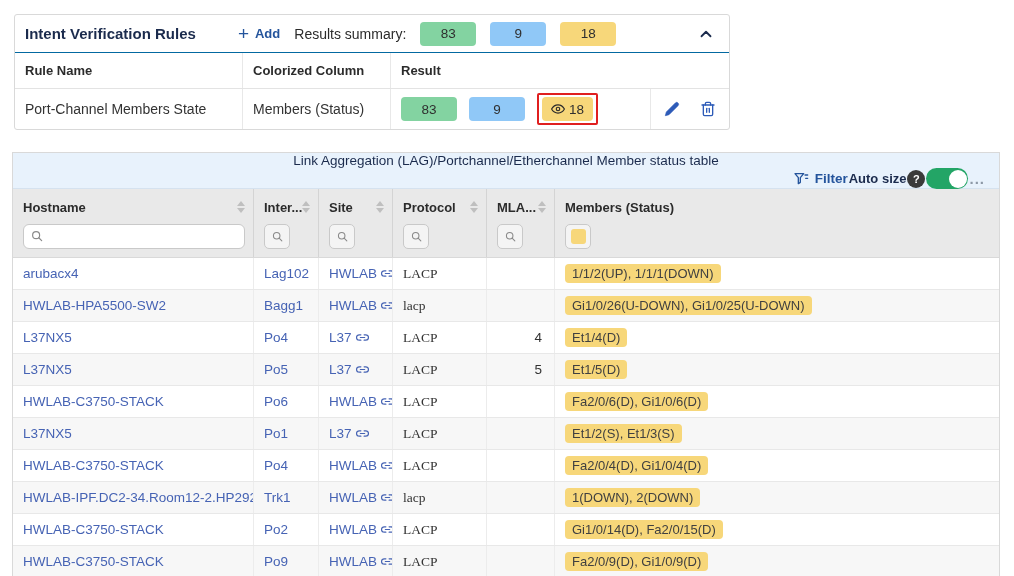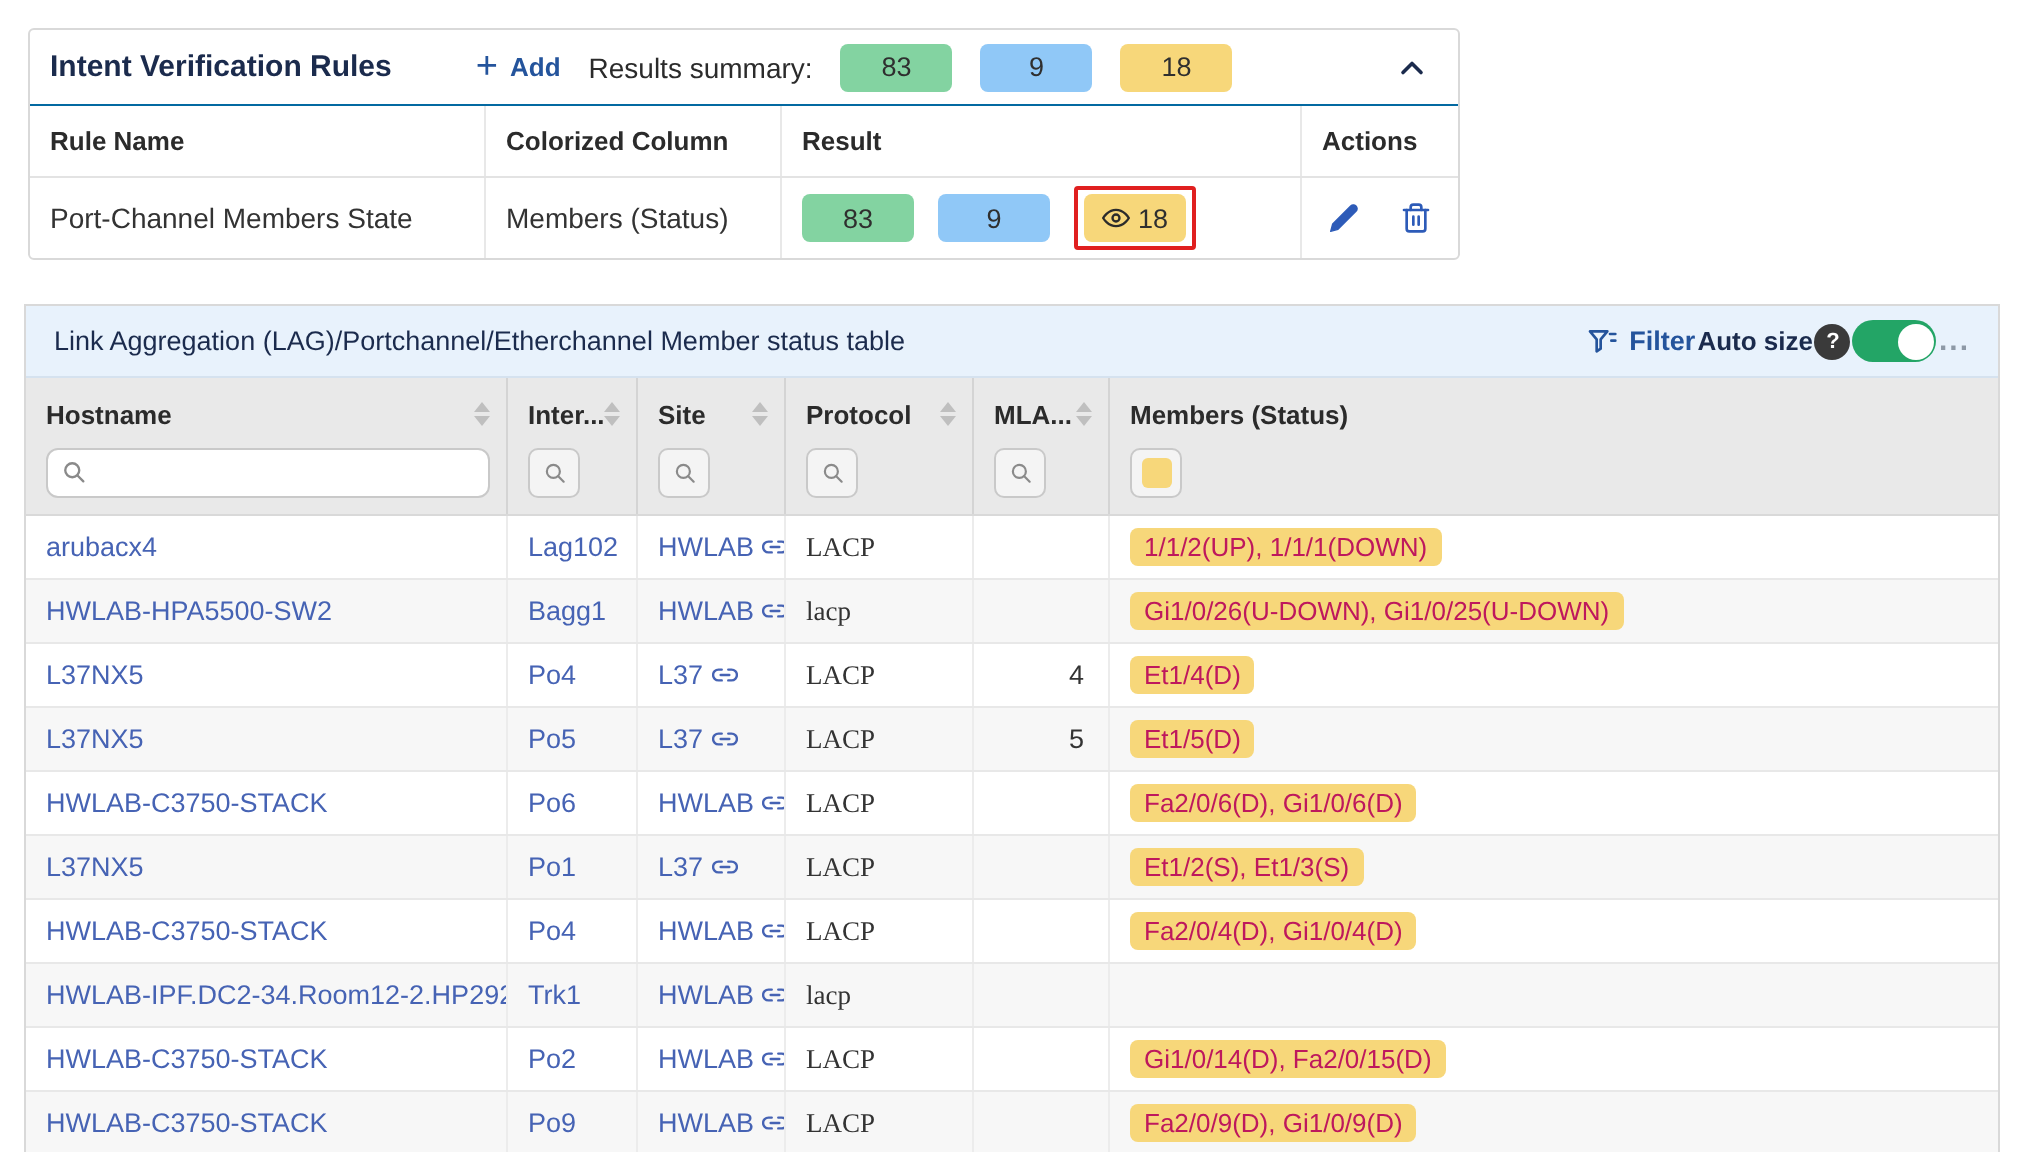--- a/index.html
+++ b/index.html
@@ -35,21 +35,21 @@
   .result-cell { gap:12px; }
   .redbox { display:inline-flex; border:2px solid #e01f1f; padding:2px 3px; border-radius:2px; }
   .badge.eye { gap:4px; min-width:0; padding:0 9px; }
   .act-cell { justify-content:center; gap:20px; }
   .icon-btn { background:none; border:none; cursor:pointer; display:flex; padding:0; }
 
   
   .card2 { position:absolute; left:12px; top:152px; width:988px; background:#fff;
     border:1px solid #d9d9d9; border-bottom:none; }
   .t-head { display:flex; align-items:center; height:36px; background:#e8f2fc;
-    padding:0 14px; border-bottom:1px solid #d5e2ef; }
+    padding:0 14px; border-bottom:1px solid #d5e2ef;flex-direction:column; }
   .t-title { font-size:13.5px; color:#1b2b4d; }
   .t-controls { margin-left:auto; display:flex; align-items:center; gap:1px; }
   .filter-btn { display:flex; align-items:center; gap:6px; background:none; border:none;
     cursor:pointer; color:#24549c; font-size:13.5px; font-weight:bold; font-family:inherit; }
   .autosize-label { font-size:13px; font-weight:bold; color:#1b2b4d; }
   .help-circle { width:18px; height:18px; border-radius:50%; background:#3a3a3a; color:#fff;
     font-size:11px; font-weight:bold; display:flex; align-items:center; justify-content:center;
     border:none; cursor:pointer; }
   .toggle { width:42px; height:21px; border-radius:11px; background:#23a566; border:none;
     position:relative; cursor:pointer; }
@@ -82,21 +82,21 @@
 
   .trow { display:flex; height:32px; border-bottom:1px solid #e8e8e8; background:#fff; }
   .trow.alt { background:#f7f7f7; }
   .td { display:flex; align-items:center; padding:0 8px 0 10px; font-size:13.5px;
     border-right:1px solid #ececec; overflow:hidden; white-space:nowrap; }
   .td.c1 { width:241px; } .td.c2 { width:65px; } .td.c3 { width:74px; }
   .td.c4 { width:94px;font-family:Liberation Serif, serif; } .td.c5 { width:68px; justify-content:flex-end; padding-right:12px; }
   .td.c6 { flex:1; border-right:none; }
   .lnk { color:#4663b4; text-decoration:none; cursor:pointer; display:inline-flex;
     align-items:center; gap:4px; }
-  .pill { background:#f7d77a; border-radius:4px; padding:2px 7px; color:#be185d; font-size:13px; }
+  .pill { background:#f7d77a; border-radius:4px; padding:2px 7px; color:#404040; font-size:13px; }
 </style>
 </head>
 <body>
 
 <div class="card1">
   <div class="c1-head">
     <span class="c1-title">Intent Verification Rules</span>
     <button class="add-btn">
       <span class="add-plus">+</span>
       <span class="add-label">Add</span>
@@ -108,21 +108,20 @@
     <button class="chev-btn">
       <svg width="18" height="18" viewBox="0 0 24 24" fill="none" stroke="#1b2b4d" stroke-width="2.4" stroke-linecap="round" stroke-linejoin="round">
           <polyline points="6 15 12 9 18 15"></polyline>
         </svg>
     </button>
   </div>
   <div class="c1-grid-row c1-cols">
     <div class="c1-cell w1">Rule Name</div>
     <div class="c1-cell w2">Colorized Column</div>
     <div class="c1-cell w3">Result</div>
-    <div class="c1-cell w4">Actions</div>
   </div>
   <div class="c1-grid-row c1-data">
     <div class="c1-cell w1">Port-Channel Members State</div>
     <div class="c1-cell w2">Members (Status)</div>
     <div class="c1-cell w3 result-cell">
       <span class="badge g">83</span>
       <span class="badge b">9</span>
       <span class="redbox">
         <span class="badge y eye">
           <svg width="14" height="14" viewBox="0 0 24 24" fill="none" stroke="#2b2b2b" stroke-width="2" stroke-linecap="round" stroke-linejoin="round">
@@ -447,20 +446,23 @@
             <span>HWLAB</span>
             <svg width="13" height="13" viewBox="0 0 24 24" fill="none" stroke="#4663b4" stroke-width="2.2" stroke-linecap="round" stroke-linejoin="round">
               <path d="M15 7h3a5 5 0 0 1 0 10h-3"></path>
               <path d="M9 17H6A5 5 0 0 1 6 7h3"></path>
               <line x1="8" y1="12" x2="16" y2="12"></line>
             </svg>
           </a>
         </div>
         <div class="td c4">lacp</div>
         <div class="td c5"></div>
+        <div class="td c6">
+          <span class="pill">1(DOWN), 2(DOWN)</span>
+        </div>
       </div>
       <div class="trow">
         <div class="td c1">
           <a class="lnk">HWLAB-C3750-STACK</a>
         </div>
         <div class="td c2">
           <a class="lnk">Po2</a>
         </div>
         <div class="td c3">
           <a class="lnk">

